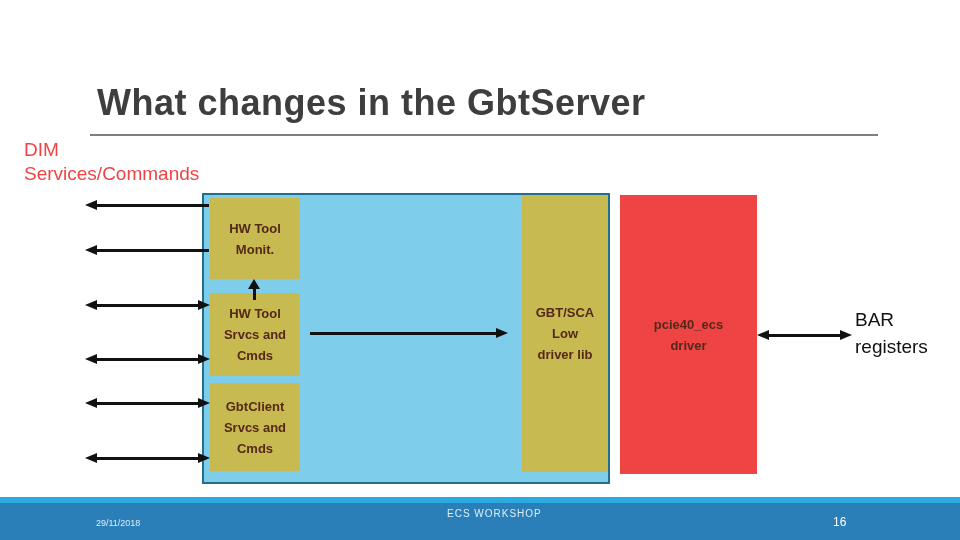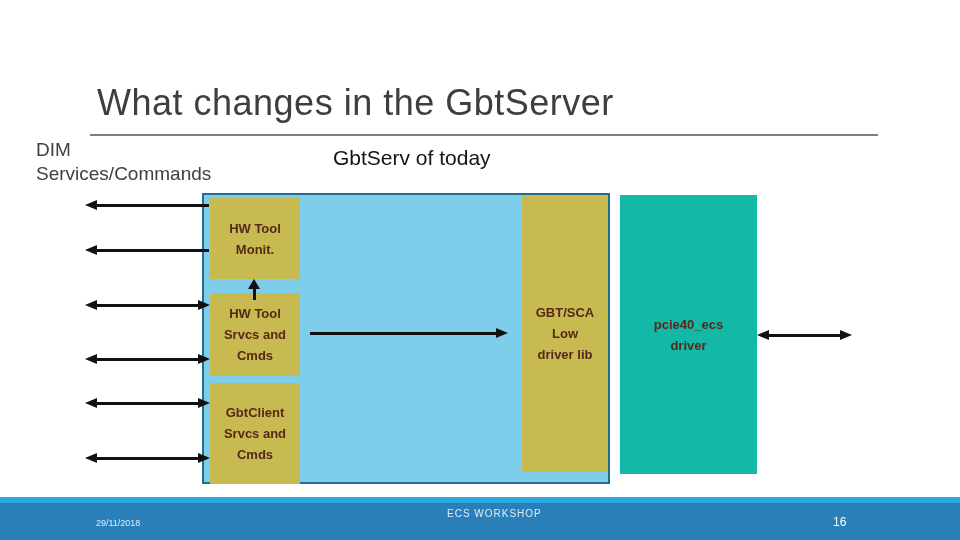--- a/index.html
+++ b/index.html
@@ -2,51 +2,51 @@
 <html><head>
 <meta charset="utf-8">
 <style>
   html,body { margin:0; padding:0; background:#fff; }
   .slide {
     position:relative; width:960px; height:540px; background:#ffffff;
     font-family:"Liberation Sans", sans-serif; overflow:hidden;
   }
   .page-title {
     position:absolute; left:97px; top:82px;
-    font-size:36px; font-weight:400; color:#3E3E3E; letter-spacing:0.5px;
+    font-size:36px; font-weight:700; color:#3E3E3E; letter-spacing:0.5px;
     white-space:nowrap;
     text-align:center;
   }
   .title-underline {
     position:absolute; left:90px; top:134px; width:788px; height:2px;
     background:#7F7F7F;
   }
   .dim-label {
     position:absolute; left:24px; top:138px;
-    font-size:19px; line-height:24px; color:#404040; white-space:pre-line;margin-left:12px;
+    font-size:19px; line-height:24px; color:#ef4444; white-space:pre-line;
   }
   .subtitle {
     position:absolute; left:333px; top:146px;
     font-size:21px; color:#141414; white-space:nowrap;
   }
   .container-box {
     position:absolute; left:202px; top:193px; width:408px; height:291px;
     background:#7ECDEB; border:2px solid #226E8E; box-sizing:border-box;
   }
   .module {
     position:absolute; background:#C7BA50;
     display:flex; align-items:center; justify-content:center;
     text-align:center; white-space:pre-line;
     font-size:13px; line-height:21px; font-weight:bold; color:#56281A;
   }
   .mod-monit  { left:210px; top:198px; width:90px;  height:81px;  }
   .mod-srvcs  { left:210px; top:293px; width:90px;  height:83px;  }
-  .mod-client { left:210px; top:383px; width:90px;  height:101px;  }
+  .mod-client { left:210px; top:383px; width:90px;  height:88px;  }
   .mod-sca    { left:522px; top:195px; width:86px;  height:277px; }
-  .mod-driver { left:620px; top:195px; width:137px; height:279px; background:#14b8a6; }
+  .mod-driver { left:620px; top:195px; width:137px; height:279px; background:#ef4444; }
   .bar-label {
     position:absolute; left:855px; top:306px;
     font-size:19px; line-height:27px; color:#111; white-space:pre-line;
   }
   
   .harrow { position:absolute; height:11px; }
   .harrow .shaft { position:absolute; top:4px; height:3px; background:#111; left:0; right:0; }
   .harrow.hl .shaft { left:9px; }
   .harrow.hr .shaft { right:9px; }
   .head { position:absolute; width:0; height:0; top:0; }
@@ -68,38 +68,39 @@
 </head>
 <body>
 
 <div class="slide">
 
   <div class="page-title">What changes in the GbtServer</div>
   <div class="title-underline"></div>
 
   <div class="dim-label">DIM
 Services/Commands</div>
-  <div class="subtitle">GbtServ of today</div>
 
   <div class="container-box"></div>
 
   <div class="module mod-monit">HW Tool
 Monit.</div>
   <div class="module mod-srvcs">HW Tool
 Srvcs and
 Cmds</div>
   <div class="module mod-client">GbtClient
 Srvcs and
 Cmds</div>
   <div class="module mod-sca">GBT/SCA
 Low
 driver lib</div>
   <div class="module mod-driver">pcie40_ecs
 driver</div>
 
+  <div class="bar-label">BAR
+registers</div>
 
   <div class="harrow hl" style="left:85px; top:200px; width:124px;">
     <span class="shaft"></span>
     <span class="head l"></span>
   </div>
   <div class="harrow hl" style="left:85px; top:245px; width:124px;">
     <span class="shaft"></span>
     <span class="head l"></span>
   </div>
   <div class="harrow hl hr" style="left:85px; top:300px; width:125px;">

